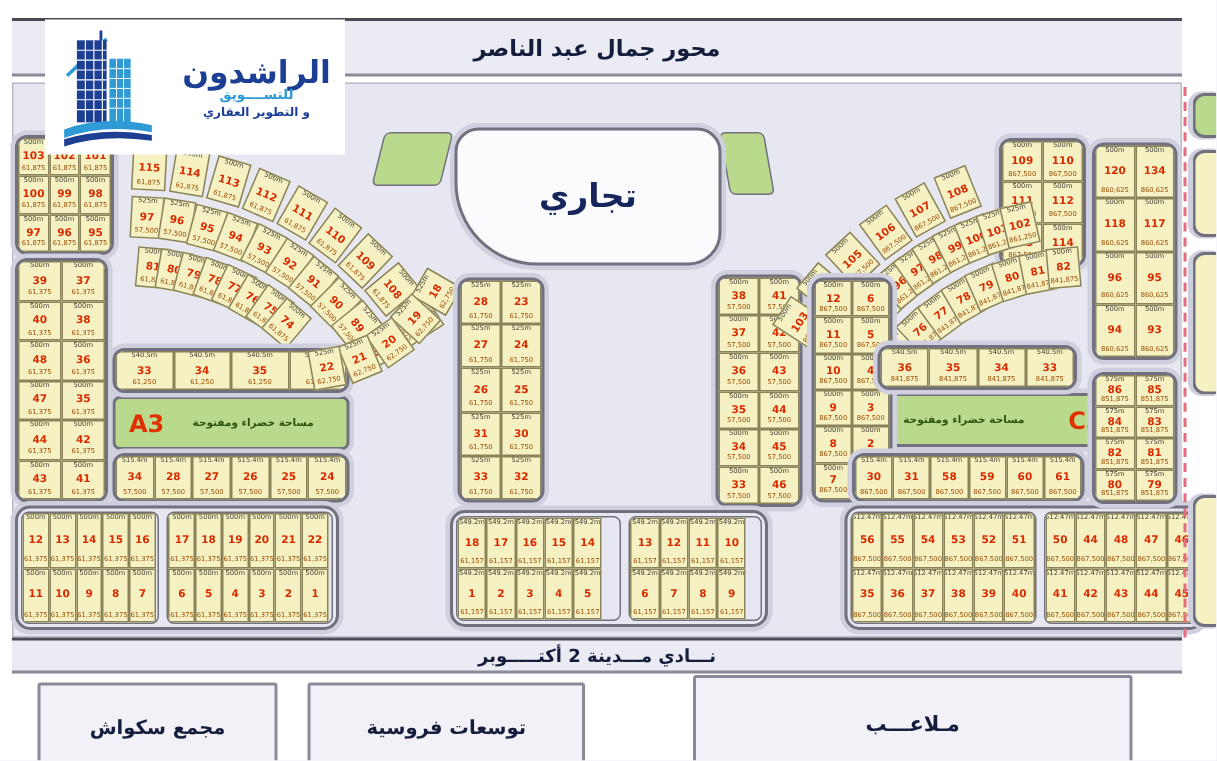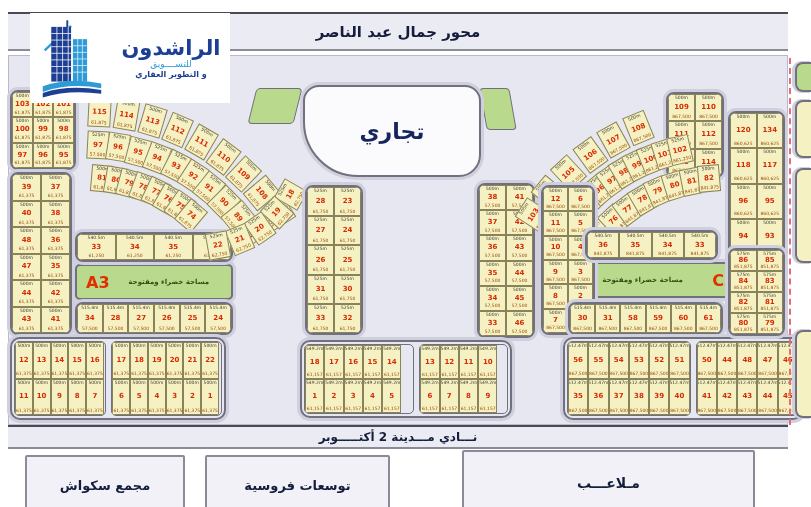--- a/index.html
+++ b/index.html
@@ -67,21 +67,21 @@
     border-radius:8px 0 0 8px;box-shadow:-2px 0 0 1px #cfcfdd;z-index:3;}
   #eb-green{left:795px;top:62px;width:16px;height:30px;background:#b9da8c;}
   #eb1{left:795px;top:100px;width:16px;height:58px;}
   #eb2{left:795px;top:168px;width:16px;height:95px;}
   #eb3{left:795px;top:330px;width:16px;height:88px;}
 
   #logo{position:absolute;left:30px;top:13px;width:200px;height:90px;background:#ffffff;
     z-index:30;display:flex;align-items:center;justify-content:center;gap:16px;padding:2px;}
   .logo-text{text-align:center;direction:rtl;color:#1c3f94;}
   .logo-title{font-size:21px;font-weight:bold;line-height:1.05;}
-  .logo-sub1{font-size:9px;color:#2e9bd6;font-weight:normal;line-height:1.2;}
+  .logo-sub1{font-size:9px;color:#2e9bd6;font-weight:bold;line-height:1.2;}
   .logo-sub2{font-size:8px;font-weight:bold;line-height:1.2;}
 </style>
 </head>
 <body>
 
 <div id="page">
 
   <div id="map-area"></div>
 
   <div class="band" id="band-top">
@@ -1277,21 +1277,21 @@
             <div class="pp">867,500</div>
           </div>
           <div class="cell">
             <div class="pa">512.47m</div>
             <div class="pn">45</div>
             <div class="pp">867,500</div>
           </div>
         </div>
       </div>
     </div>
-    <div class="cluster" style="left: 728px; top: 95px; width: 57px; height: 145px; margin-top: 16px;">
+    <div class="cluster" style="left: 728px; top: 95px; width: 57px; height: 145px;">
       <div class="prow">
         <div class="cell">
           <div class="pa">500m</div>
           <div class="pn">120</div>
           <div class="pp">860,625</div>
         </div>
         <div class="cell">
           <div class="pa">500m</div>
           <div class="pn">134</div>
           <div class="pp">860,625</div>

